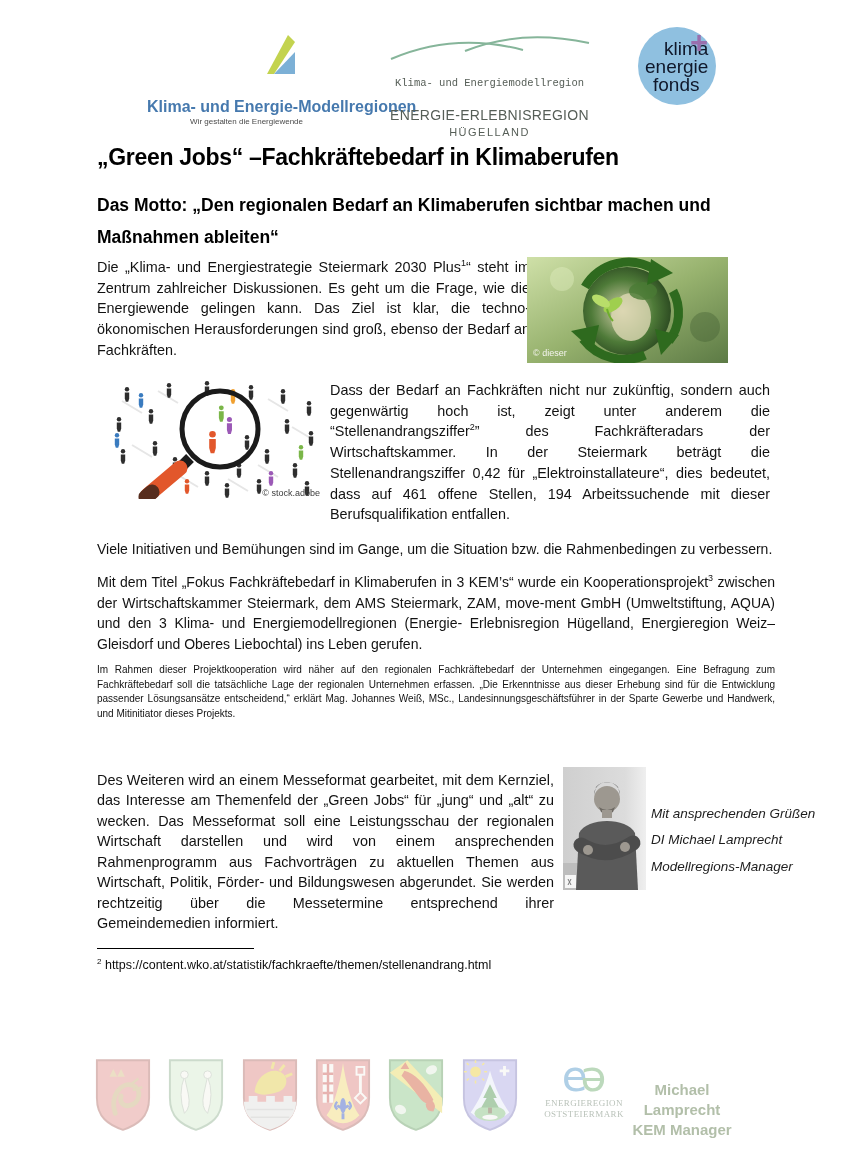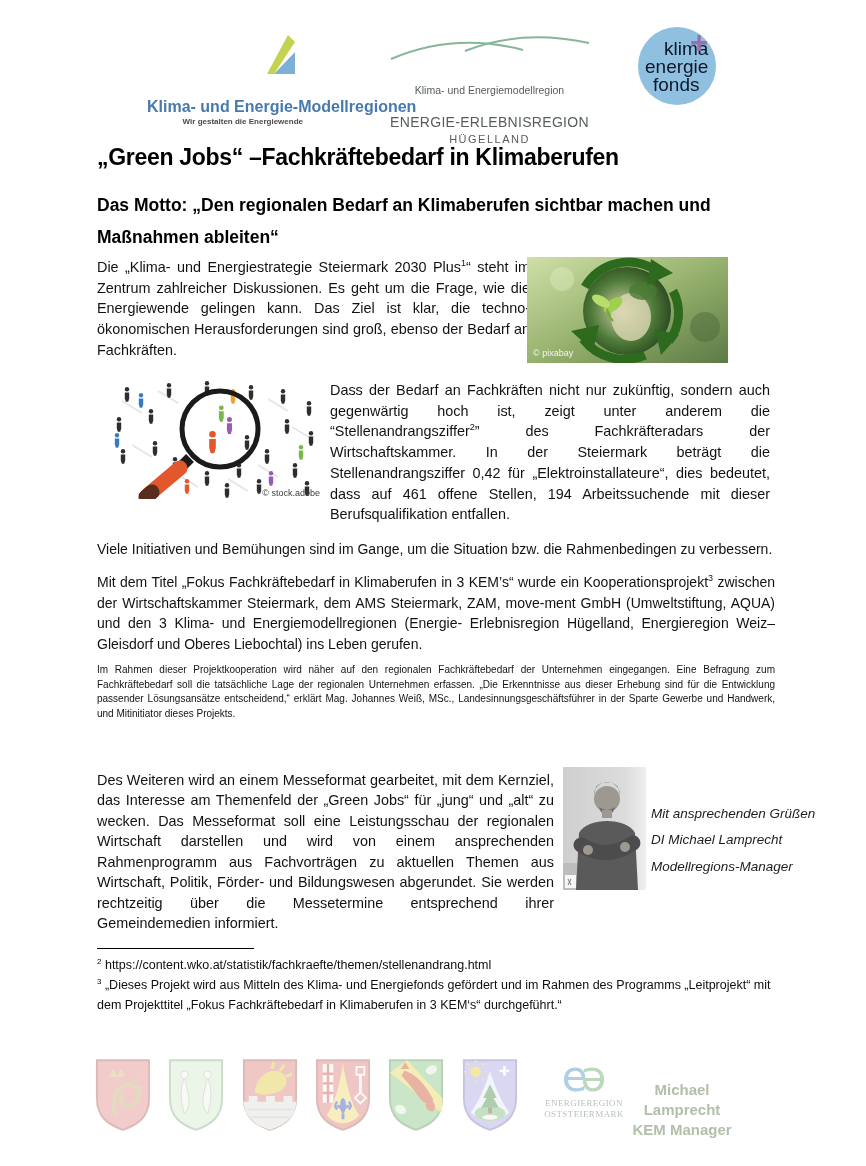--- a/index.html
+++ b/index.html
@@ -4,23 +4,23 @@
 <style>
   html,body{margin:0;padding:0;background:#888;}
   .page{position:relative;width:866px;height:1166px;background:#ffffff;margin:0 auto;
         font-family:"Liberation Sans", sans-serif;color:#141414;overflow:hidden;}
   .abs{position:absolute;}
 
   
   .logo-kem{left:147px;top:30px;width:156px;}
   .kem-mark{display:block;margin-left:108px;}
   .kem-name{font-size:16px;font-weight:700;color:#4679ae;white-space:nowrap;margin-top:20px;}
-  .kem-tag{font-size:8px;color:#4a4a4a;text-align:right;margin-top:1px;font-weight:bold;}
+  .kem-tag{font-size:8px;color:#4a4a4a;text-align:right;margin-top:1px;}
   .logo-hl{left:372px;top:32px;width:235px;text-align:center;color:#565e57;}
-  .hl-l1{font-size:10.5px;margin-top:18px;}
+  .hl-l1{font-size:10.5px;margin-top:11px;font-family:Liberation Mono, monospace;}
   .hl-l2{font-size:14px;margin-top:18px;letter-spacing:.3px;}
   .hl-l3{font-size:11px;margin-top:3px;letter-spacing:1.5px;}
   .logo-fonds{left:622px;top:27px;width:100px;height:84px;}
   .fonds-circle{position:absolute;left:16px;top:0;width:78px;height:78px;border-radius:50%;
         background:#8fc0e0;color:#0f172a;font-weight:400;}
   .fonds-circle div{font-size:19px;line-height:0.95;}
   .fw1{margin:13px 0 0 26px;} .fw2{margin-left:7px;} .fw3{margin-left:15px;}
   .fonds-plus{position:absolute;left:68px;top:-2px;font-size:31px;font-weight:600;color:#9a6fae;}
 
   
@@ -121,21 +121,21 @@
       <path d="M58,30 A50,50 0 0 1 128,13" fill="none" stroke="#2e6a1e" stroke-width="9"></path>
       <polygon points="124,2 146,16 120,28" fill="#2e6a1e"></polygon>
       <path d="M146,34 A46,46 0 0 1 142,84" fill="none" stroke="#2e6a1e" stroke-width="9"></path>
       <polygon points="152,78 134,98 128,72" fill="#2e6a1e"></polygon>
       <path d="M118,98 A52,52 0 0 1 56,82" fill="none" stroke="#2e6a1e" stroke-width="9"></path>
       <polygon points="66,94 44,74 72,68" fill="#2e6a1e"></polygon>
       <ellipse cx="86" cy="48" rx="11" ry="5.5" fill="#9fcf4e" transform="rotate(-35 86 48)"></ellipse>
       <ellipse cx="74" cy="44" rx="10" ry="5" fill="#b8dd6a" transform="rotate(30 74 44)"></ellipse>
       <path d="M80,52 q2,8 6,12" stroke="#6fae2e" stroke-width="2" fill="none"></path>
     </svg>
-    <div class="globe-cap">© pixabay</div>
+    <div class="globe-cap">© dieser</div>
   </div>
 
   <div class="abs fig-crowd">
     <svg width="214" height="120" viewBox="0 0 214 120">
       <defs>
         <g id="pp">
           <circle cx="3" cy="2.2" r="2.2"></circle>
           <path d="M0.8,5.4 h4.4 v6 l-1,3.4 h-2.4 l-1,-3.4 z"></path>
         </g>
       </defs>
@@ -229,21 +229,20 @@
 
   <div class="abs signature">
     <div>Mit ansprechenden Grüßen</div>
     <div>DI Michael Lamprecht</div>
     <div>Modellregions-Manager</div>
   </div>
 
   <div class="abs fn-rule"></div>
   <div class="abs footnotes">
     <div><sup>2</sup> <span>https://content.wko.at/statistik/fachkraefte/themen/stellenandrang.html</span></div>
-    <div><sup>3</sup> <span>„Dieses Projekt wird aus Mitteln des Klima- und Energiefonds gefördert und im Rahmen des Programms „Leitprojekt“ mit dem Projekttitel „Fokus Fachkräftebedarf in Klimaberufen in 3 KEM‘s“ durchgeführt.“</span></div>
   </div>
 
   <svg class="abs crest c1" viewBox="0 0 60 78">
     <path d="M3,3 H57 V42 C57,62 45,70 30,75 C15,70 3,62 3,42 Z" fill="#e59a96" stroke="#b87a74" stroke-width="2"></path>
     <path d="M16,20 l4,-8 4,8 4,-8 4,8 z" fill="#d9c08c"></path>
     <path d="M22,58 C16,40 28,25 40,29 C50,33 48,48 36,50 C30,51 26,46 28,40" fill="none" stroke="#cdb484" stroke-width="5" stroke-linecap="round"></path>
     <path d="M38,28 l8,-6 M40,34 l10,-3" stroke="#cdb484" stroke-width="2.5"></path>
   </svg>
   <svg class="abs crest c2" viewBox="0 0 60 78">
     <path d="M3,3 H57 V42 C57,62 45,70 30,75 C15,70 3,62 3,42 Z" fill="#d8ecd2" stroke="#9ab89a" stroke-width="2"></path>

